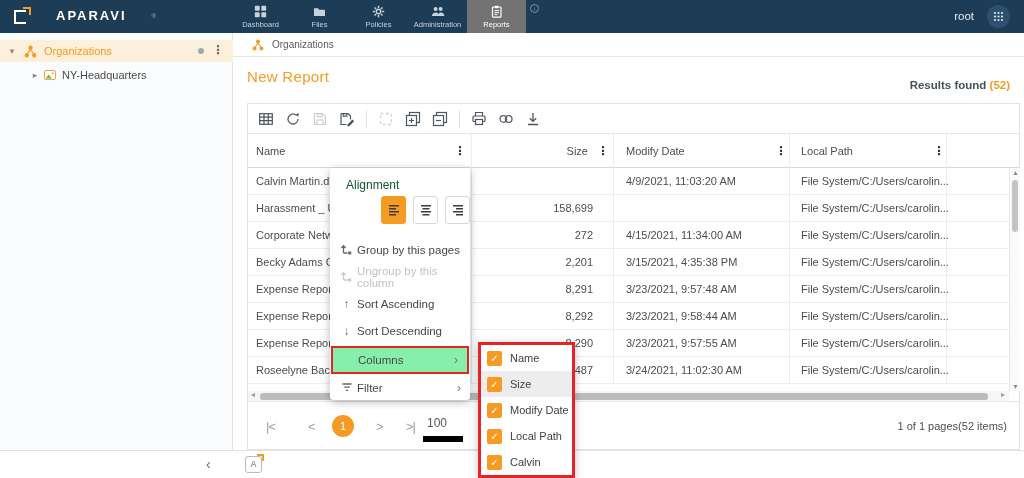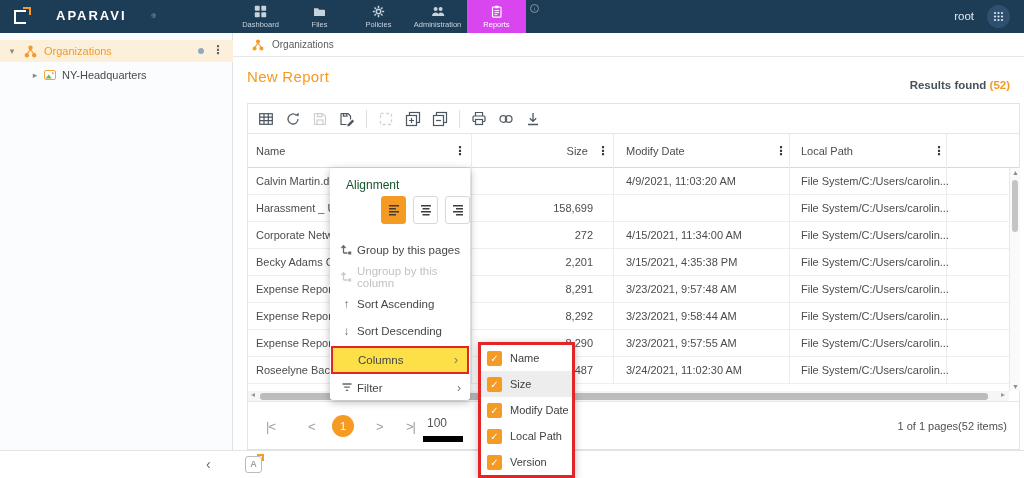--- a/index.html
+++ b/index.html
@@ -7,21 +7,21 @@
   
   .topnav{position:absolute;left:0;top:0;width:1024px;height:33px;background:#1d3c56;color:#cdd8e1}
   .brand{position:absolute;left:14px;top:7px;display:flex;align-items:center;gap:25px}
   .brandicon{position:relative;width:17px;height:17px;display:inline-block}
   .brandicon .bw{position:absolute;left:0;top:3px;width:12px;height:14px;border:2.4px solid #fff;border-right:none}
   .brandicon .bo{position:absolute;right:0;top:0;width:8px;height:8px;border-top:2.4px solid #f59a23;border-right:2.4px solid #f59a23}
   .brandname{color:#fff;font-size:13px;font-weight:bold;letter-spacing:2px}
   .brandmark{color:#aebcc7;font-size:6px;vertical-align:top}
   .tabs{position:absolute;left:231px;top:0;height:33px;display:flex}
   .tab{width:59px;height:33px;display:flex;flex-direction:column;align-items:center;justify-content:center;gap:2px;cursor:pointer}
-  .tab.active{background:#d946ef}
+  .tab.active{background:#737373}
   .tab .tlabel{font-size:7.5px;color:#c6d2dc}
   .tab.active .tlabel{color:#fff}
   .infobadge{position:absolute;left:530px;top:4px;width:9px;height:9px;border:1px solid #7f95a6;border-radius:50%;font-size:6px;color:#7f95a6;text-align:center;line-height:8px}
   .rootuser{position:absolute;right:50px;top:10px;font-size:11.5px;color:#e3eaf0}
   .appsbtn{position:absolute;right:14px;top:5px;width:23px;height:23px;border-radius:50%;background:#2e5070;display:flex;align-items:center;justify-content:center;cursor:pointer}
   
   .sidebar{position:absolute;left:0;top:33px;width:233px;height:417px;background:#fbfcfd;border-right:1px solid #dfe3e6}
   .treerow{position:absolute;left:0;width:233px;height:22px;display:flex;align-items:center;font-size:11px}
   .tr-org{top:7px;background:#fdf0db;color:#f59a23}
   .tr-child{top:31px;color:#4a4a4a}
@@ -66,21 +66,21 @@
   
   .menu{position:absolute;left:330px;top:168px;width:140px;height:232px;background:#fff;border-radius:3px;box-shadow:0 2px 8px rgba(0,0,0,.28);z-index:20;font-size:11.5px;color:#474747}
   .mlabel{position:absolute;left:16px;top:10px;font-size:12px;color:#14532d}
   .alignbtn{position:absolute;top:28px;width:25px;height:28px;border:1px solid #d8d8d8;border-radius:3px;background:#fff;display:flex;align-items:center;justify-content:center;cursor:pointer}
   .alignbtn.sel{background:#f59a23;border-color:#f59a23}
   .mitem{position:absolute;left:0;width:140px;height:27px;display:flex;align-items:center;cursor:pointer}
   .mitem .mico{position:absolute;left:9px;width:15px;text-align:center;color:#666}
   .mitem .mtxt{position:absolute;left:27px}
   .mitem.disabled{color:#c2c2c2}
   .mitem.disabled .mico{color:#c9c9c9}
-  .mcolumns{position:absolute;left:1px;top:178px;width:138px;height:28px;background:#fde047;border:2px solid #e42527;display:flex;align-items:center;cursor:pointer}
+  .mcolumns{position:absolute;left:1px;top:178px;width:138px;height:28px;background:#86efac;border:2px solid #e42527;display:flex;align-items:center;cursor:pointer}
   .mcolumns .mtxt{position:absolute;left:25px}
   .mchev{position:absolute;right:9px;color:#777;font-size:12px}
   
   .submenu{position:absolute;left:478px;top:342px;width:97px;height:136px;background:#fff;border:3px solid #e42527;box-shadow:0 2px 8px rgba(0,0,0,.25);z-index:30}
   .smitem{position:relative;width:91px;height:26px;display:flex;align-items:center;cursor:pointer}
   .smitem.hover{background:#ededed}
   .checkbox{position:absolute;left:6px;width:15px;height:15px;background:#f59a23;border-radius:2px;color:#fff;font-size:10px;font-weight:bold;text-align:center;line-height:15px}
   .smlabel{position:absolute;left:29px;font-size:11px;color:#3f3f3f}
   
   .footer{position:absolute;left:0;top:450px;width:1024px;height:28px;background:#fff;border-top:1px solid #e2e2e2}
@@ -445,20 +445,20 @@
   <div class="smitem">
     <span class="checkbox">✓</span>
     <span class="smlabel">Modify Date</span>
   </div>
   <div class="smitem">
     <span class="checkbox">✓</span>
     <span class="smlabel">Local Path</span>
   </div>
   <div class="smitem">
     <span class="checkbox">✓</span>
-    <span class="smlabel">Version</span>
+    <span class="smlabel">Calvin</span>
   </div>
 </div>
 
 <div class="footer">
   <span class="collapse">‹</span>
   <span class="flogo"><span>A</span><span class="fo"></span></span>
 </div>
 
 </body></html>

